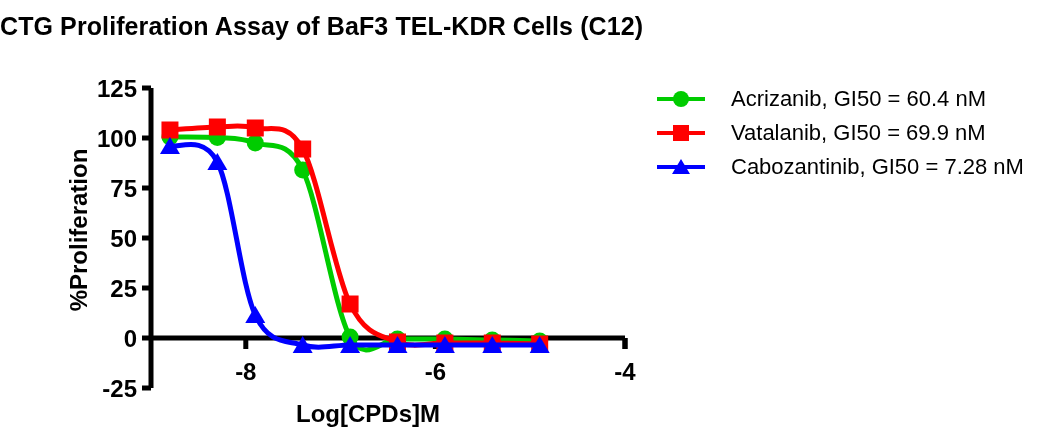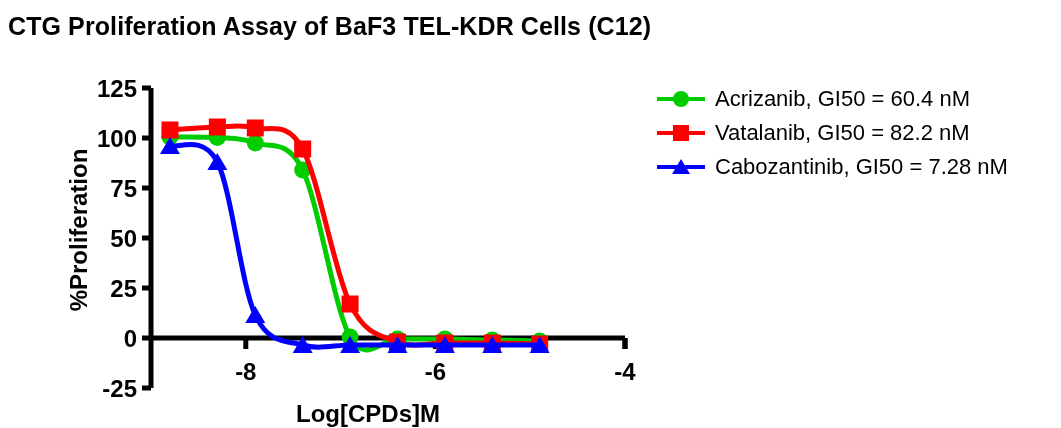--- a/index.html
+++ b/index.html
@@ -6,35 +6,35 @@
   body{
     width:1061px;height:428px;
     background:#ffffff;
     font-family:"Liberation Sans", sans-serif;
     color:#000000;
     overflow:hidden;
     position:relative;
   }
   #chart-root{position:absolute;left:0;top:0;width:1061px;height:428px;}
   #chart-title{
-    position:absolute;left:8px;top:12px;
+    position:absolute;left:0;top:12px;
     font-size:25px;font-weight:bold;letter-spacing:0.1px;
     white-space:nowrap;
   }
   #plot-svg{position:absolute;left:0;top:0;}
   #legend-box{
     position:absolute;left:655px;top:82px;width:400px;
   }
   .legend-row{
     display:flex;align-items:center;height:34px;
   }
   .legend-key{width:52px;height:22px;position:relative;flex:0 0 52px;}
   .legend-key svg{position:absolute;left:0;top:0;}
   .legend-label{
-    font-size:22px;font-weight:400;white-space:nowrap;margin-left:8px;
+    font-size:22px;font-weight:400;white-space:nowrap;margin-left:24px;
   }
   .axis-tick-label{font-size:24px;font-weight:bold;}
   .axis-name{font-size:24px;font-weight:bold;}
 </style>
 </head>
 <body>
 
 <div id="chart-root">
 
   <div id="chart-title">CTG Proliferation Assay of BaF3 TEL-KDR Cells (C12)</div>
@@ -113,21 +113,21 @@
       </span>
       <span class="legend-label">Acrizanib, GI50 = 60.4 nM</span>
     </div>
     <div class="legend-row">
       <span class="legend-key">
         <svg width="52" height="22" viewBox="0 0 52 22" xmlns="http://www.w3.org/2000/svg">
           <line x1="2" y1="11" x2="50" y2="11" stroke="#FF0000" stroke-width="4"></line>
           <rect x="18" y="3" width="16" height="16" fill="#FF0000"></rect>
         </svg>
       </span>
-      <span class="legend-label">Vatalanib, GI50 = 82.2 nM</span>
+      <span class="legend-label">Vatalanib, GI50 = 69.9 nM</span>
     </div>
     <div class="legend-row">
       <span class="legend-key">
         <svg width="52" height="22" viewBox="0 0 52 22" xmlns="http://www.w3.org/2000/svg">
           <line x1="2" y1="11" x2="50" y2="11" stroke="#0000FF" stroke-width="4"></line>
           <polygon points="26,3 35,18 17,18" fill="#0000FF"></polygon>
         </svg>
       </span>
       <span class="legend-label">Cabozantinib, GI50 = 7.28 nM</span>
     </div>

